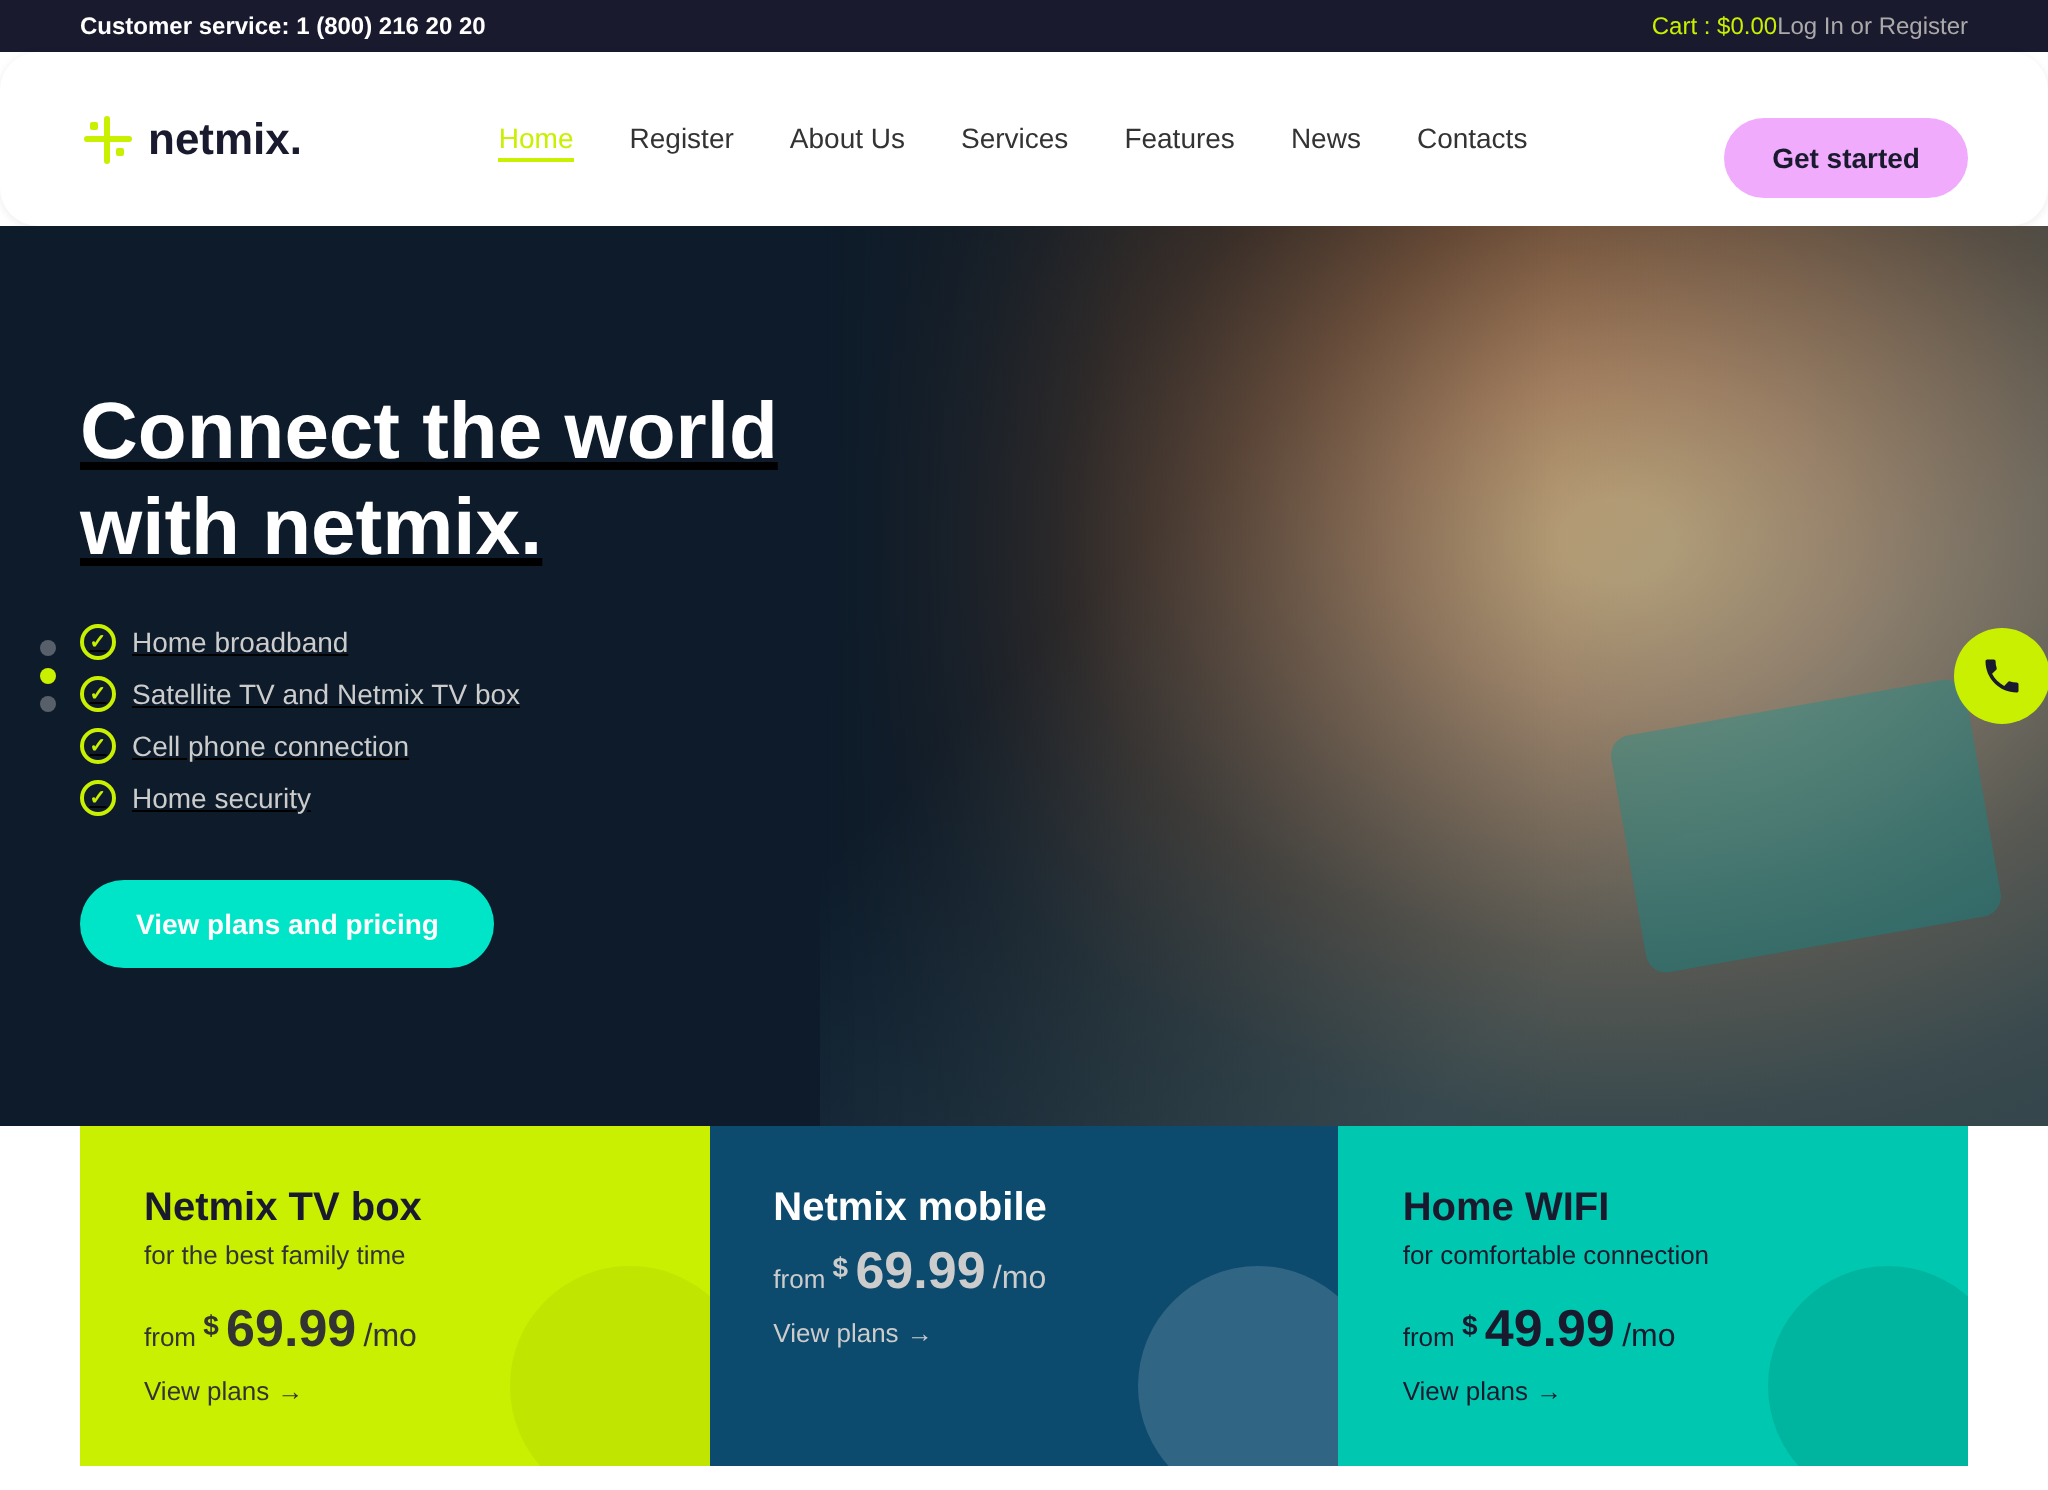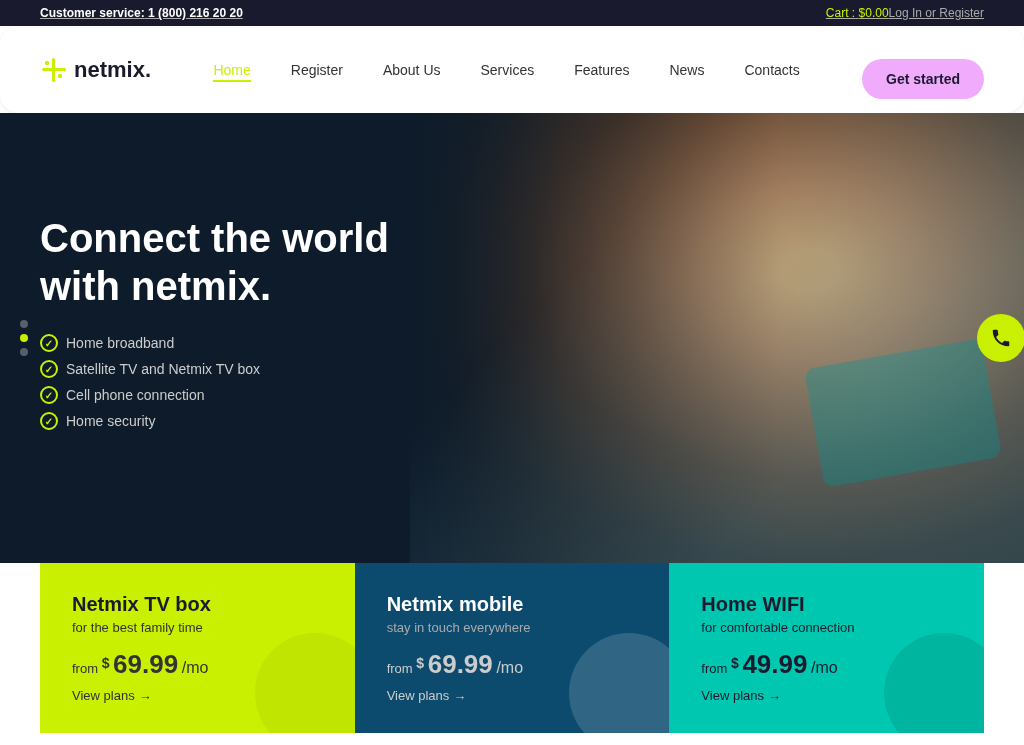--- a/index.html
+++ b/index.html
@@ -7,21 +7,20 @@
 
     
     .top-bar {
       background: #1a1a2e;
       color: #aaa;
       font-size: 12px;
       padding: 6px 40px;
       display: flex;
       justify-content: space-between;
       align-items: center;
-      text-decoration: underline;
     }
     .top-bar .customer-service span { color: #fff; font-weight: 600; }
     .top-bar .top-right { display: flex; align-items: center; }
     .top-bar .cart { color: #aaa; }
     .top-bar .cart span { color: #c8f000; }
     .top-bar .auth a { color: #aaa; text-decoration: none; }
 
     
     .navbar {
       background: #fff;
@@ -40,21 +39,21 @@
       font-weight: 700;
       color: #1a1a2e;
       text-decoration: none;
     }
     .logo-icon {
       width: 28px;
       height: 28px;
     }
     .nav-links {
       display: flex;
-      gap: 40px;
+      gap: 28px;
       list-style: none;
     }
     .nav-links a {
       text-decoration: none;
       color: #333;
       font-size: 14px;
       font-weight: 500;
     }
     .nav-links a.active {
       color: #c8f000;
@@ -81,20 +80,21 @@
       display: flex;
       align-items: center;
       overflow: hidden;
     }
 
     .hero-content {
       position: relative;
       z-index: 2;
       padding: 60px 40px;
       max-width: 500px;
+      text-decoration: underline;
     }
     .hero-content h1 {
       font-size: 40px;
       font-weight: 800;
       color: #fff;
       line-height: 1.2;
       margin-bottom: 24px;
     }
     .hero-features {
       list-style: none;
@@ -340,20 +340,21 @@
       </li>
       <li>
         <span class="check-icon"></span>
         <span>Cell phone connection</span>
       </li>
       <li>
         <span class="check-icon"></span>
         <span>Home security</span>
       </li>
     </ul>
+    <button class="btn-view-plans">View plans and pricing</button>
   </div>
 
   <div class="phone-btn">
     <svg viewBox="0 0 24 24" xmlns="http://www.w3.org/2000/svg">
       <path d="M6.6 10.8c1.4 2.8 3.8 5.1 6.6 6.6l2.2-2.2c.3-.3.7-.4 1-.2 1.1.4 2.3.6 3.6.6.6 0 1 .4 1 1V20c0 .6-.4 1-1 1-9.4 0-17-7.6-17-17 0-.6.4-1 1-1h3.5c.6 0 1 .4 1 1 0 1.3.2 2.5.6 3.6.1.3 0 .7-.2 1L6.6 10.8z" fill="#1a1a2e"></path>
     </svg>
   </div>
 </section>
 
 <div class="cards-section">
@@ -370,21 +371,20 @@
     </div>
     <a href="#" class="card-link">
       <span>View plans</span>
       <span>→</span>
     </a>
   </div>
 
   <div class="card card-dark">
     <div class="card-bg-circle"></div>
     <div class="card-title">Netmix mobile</div>
-    <div class="card-subtitle">stay in touch everywhere</div>
     <div class="card-price">
       <span>from </span>
       <span class="sup">$</span>
       <span class="amount">69.99</span>
       <span class="per">/mo</span>
     </div>
     <a href="#" class="card-link">
       <span>View plans</span>
       <span>→</span>
     </a>

